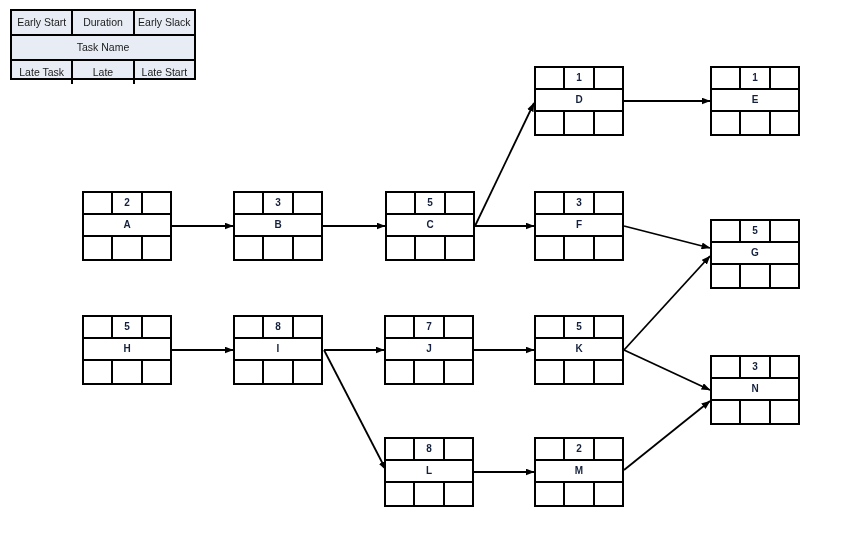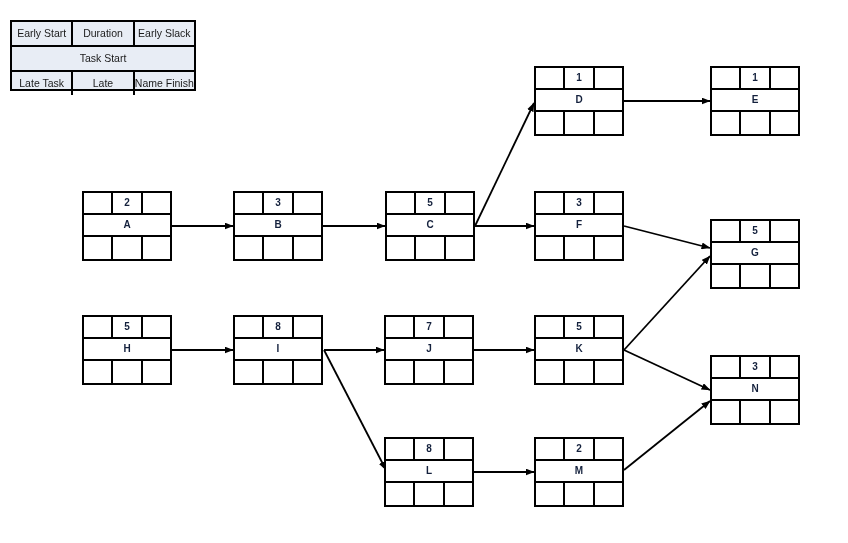--- a/index.html
+++ b/index.html
@@ -100,33 +100,33 @@
     width: 848px;
     height: 543px;
     pointer-events: none;
   }
 </style>
 </head>
 <body>
 
 <div id="canvas">
 
-  <div class="legend" id="legend-box" style="left:10px; top:20px; width:186px; height:71px;">
+  <div class="legend" id="legend-box" style="left:10px; top:9px; width:186px; height:71px;">
     <div class="legend-row top">
       <div class="legend-cell divider-r">Early Start</div>
       <div class="legend-cell divider-r">Duration</div>
       <div class="legend-cell">Early Slack</div>
     </div>
     <div class="legend-row mid">
-      <div class="legend-cell wide">Task Start</div>
+      <div class="legend-cell wide">Task Name</div>
     </div>
     <div class="legend-row">
       <div class="legend-cell divider-r">Late Task</div>
       <div class="legend-cell divider-r">Late</div>
-      <div class="legend-cell">Name Finish</div>
+      <div class="legend-cell">Late Start</div>
     </div>
   </div>
 
   <svg id="arrows" viewBox="0 0 848 543" xmlns="http://www.w3.org/2000/svg">
     <defs>
       <marker id="arrowhead" markerWidth="9" markerHeight="7" refX="8.5" refY="3.5" orient="auto" markerUnits="userSpaceOnUse">
         <polygon points="0 0, 9 3.5, 0 7" fill="#000000"></polygon>
       </marker>
     </defs>
     <g id="edge-group">

